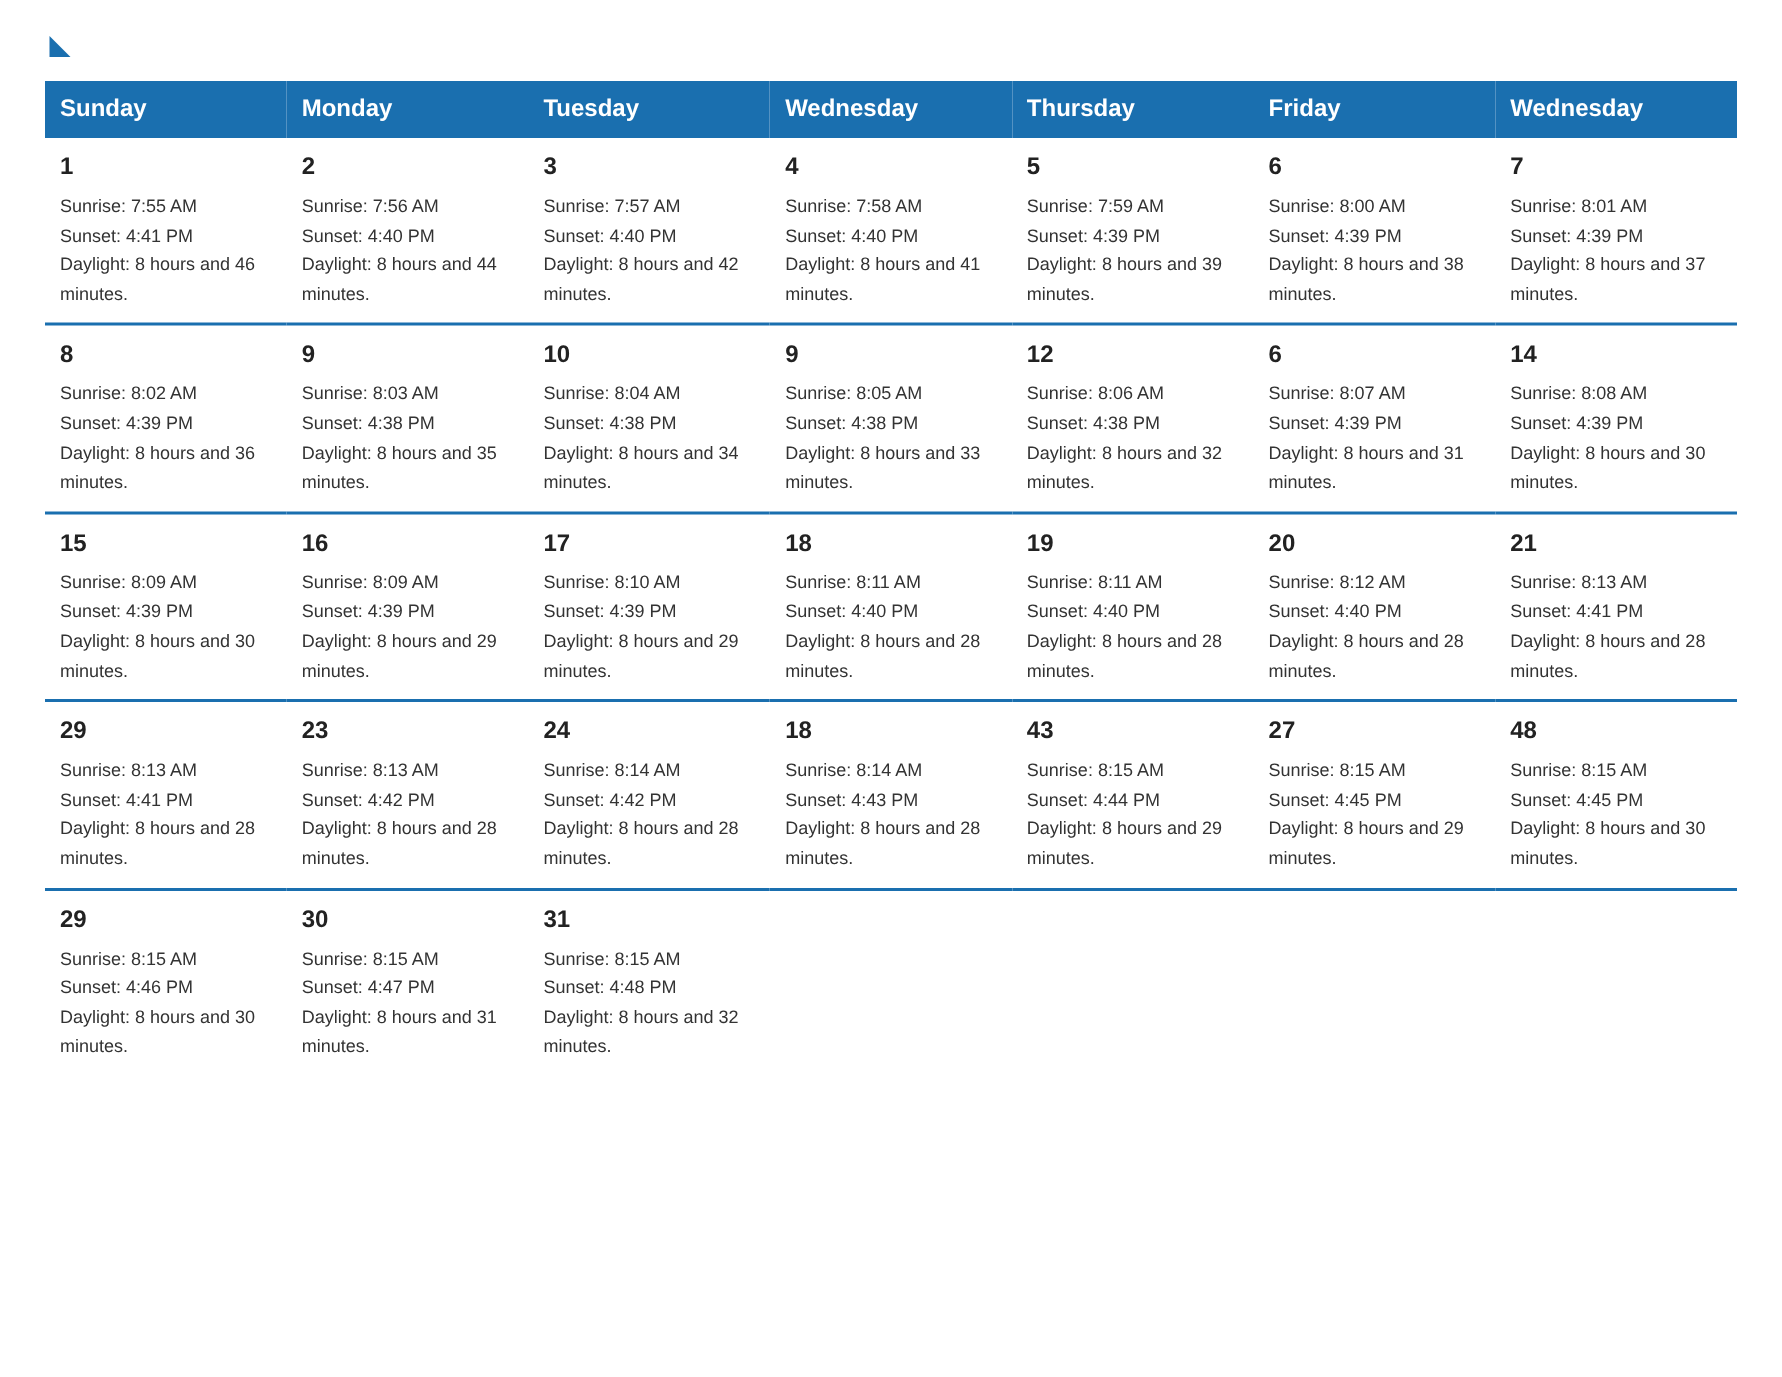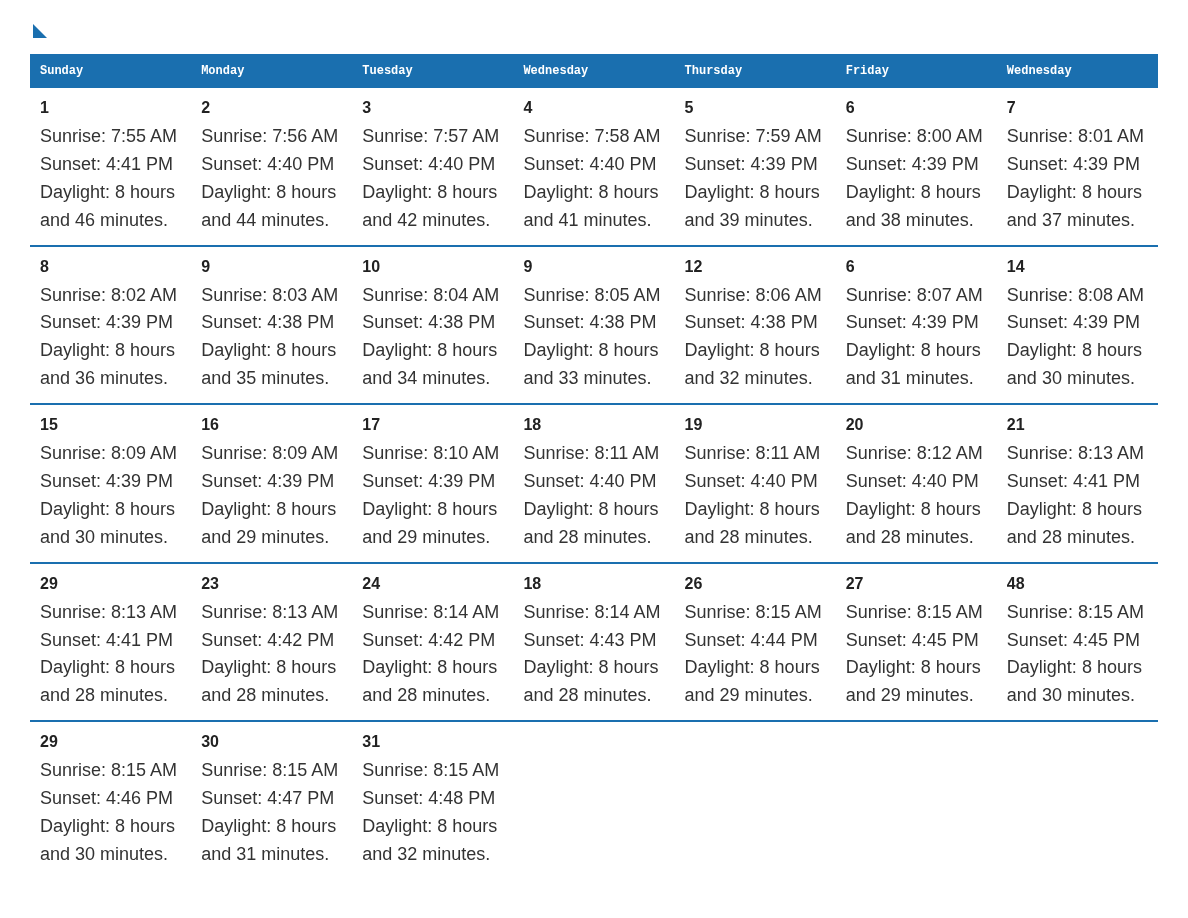--- a/index.html
+++ b/index.html
@@ -56,26 +56,25 @@
     }
     table {
       width: 100%;
       border-collapse: collapse;
     }
     thead tr {
       background-color: #1a6faf;
     }
     thead th {
       color: #fff;
-      font-size: 12px;
+      font-size: 16px;
       font-weight: bold;
       padding: 10px 10px;
       text-align: left;
       border: none;
-      font-family: Liberation Mono, monospace;
     }
     tbody tr {
       border-bottom: 2px solid #1a6faf;
     }
     tbody td {
       vertical-align: top;
       padding: 8px 10px 10px 10px;
       font-size: 13px;
       color: #333;
       line-height: 1.5;
@@ -83,21 +82,21 @@
       border-right: none;
     }
     .day-num {
       font-size: 16px;
       font-weight: bold;
       color: #222;
       display: block;
       margin-bottom: 3px;
     }
     .day-info {
-      font-size: 18px;
+      font-size: 12px;
       color: #333;
       line-height: 1.55;
     }
     tbody tr:last-child {
       border-bottom: none;
     }
   </style>
 </head>
 <body>
 
@@ -155,21 +154,21 @@
         <td><span class="day-num">18</span><span class="day-info">Sunrise: 8:11 AM<br>Sunset: 4:40 PM<br>Daylight: 8 hours and 28 minutes.</span></td>
         <td><span class="day-num">19</span><span class="day-info">Sunrise: 8:11 AM<br>Sunset: 4:40 PM<br>Daylight: 8 hours and 28 minutes.</span></td>
         <td><span class="day-num">20</span><span class="day-info">Sunrise: 8:12 AM<br>Sunset: 4:40 PM<br>Daylight: 8 hours and 28 minutes.</span></td>
         <td><span class="day-num">21</span><span class="day-info">Sunrise: 8:13 AM<br>Sunset: 4:41 PM<br>Daylight: 8 hours and 28 minutes.</span></td>
       </tr>
       <tr>
         <td><span class="day-num">29</span><span class="day-info">Sunrise: 8:13 AM<br>Sunset: 4:41 PM<br>Daylight: 8 hours and 28 minutes.</span></td>
         <td><span class="day-num">23</span><span class="day-info">Sunrise: 8:13 AM<br>Sunset: 4:42 PM<br>Daylight: 8 hours and 28 minutes.</span></td>
         <td><span class="day-num">24</span><span class="day-info">Sunrise: 8:14 AM<br>Sunset: 4:42 PM<br>Daylight: 8 hours and 28 minutes.</span></td>
         <td><span class="day-num">18</span><span class="day-info">Sunrise: 8:14 AM<br>Sunset: 4:43 PM<br>Daylight: 8 hours and 28 minutes.</span></td>
-        <td><span class="day-num">26</span><span class="day-info">Sunrise: 8:15 AM<br>Sunset: 4:44 PM<br>Daylight: 8 hours and 29 minutes.</span></td>
+        <td><span class="day-num">43</span><span class="day-info">Sunrise: 8:15 AM<br>Sunset: 4:44 PM<br>Daylight: 8 hours and 29 minutes.</span></td>
         <td><span class="day-num">27</span><span class="day-info">Sunrise: 8:15 AM<br>Sunset: 4:45 PM<br>Daylight: 8 hours and 29 minutes.</span></td>
         <td><span class="day-num">48</span><span class="day-info">Sunrise: 8:15 AM<br>Sunset: 4:45 PM<br>Daylight: 8 hours and 30 minutes.</span></td>
       </tr>
       <tr>
         <td><span class="day-num">29</span><span class="day-info">Sunrise: 8:15 AM<br>Sunset: 4:46 PM<br>Daylight: 8 hours and 30 minutes.</span></td>
         <td><span class="day-num">30</span><span class="day-info">Sunrise: 8:15 AM<br>Sunset: 4:47 PM<br>Daylight: 8 hours and 31 minutes.</span></td>
         <td><span class="day-num">31</span><span class="day-info">Sunrise: 8:15 AM<br>Sunset: 4:48 PM<br>Daylight: 8 hours and 32 minutes.</span></td>
         <td></td>
         <td></td>
         <td></td>

